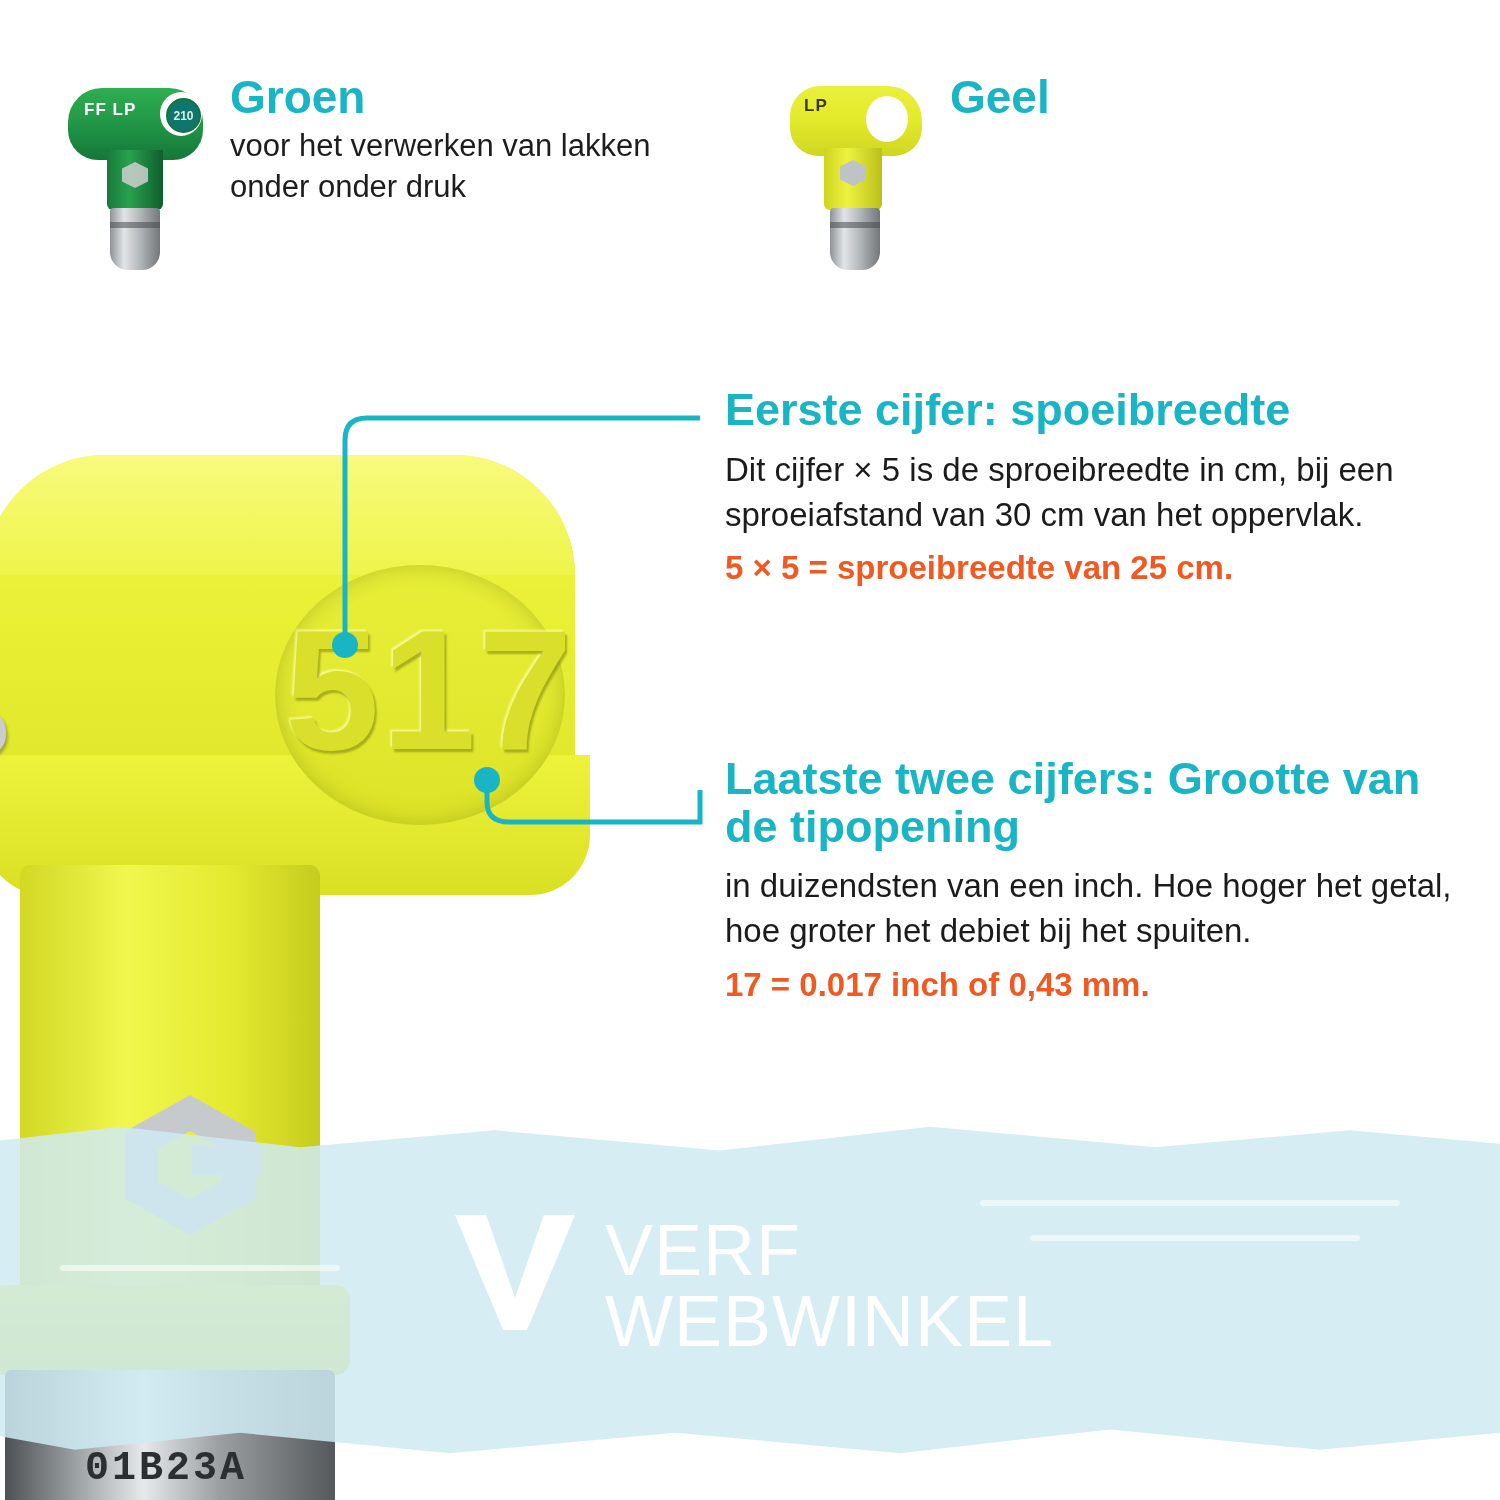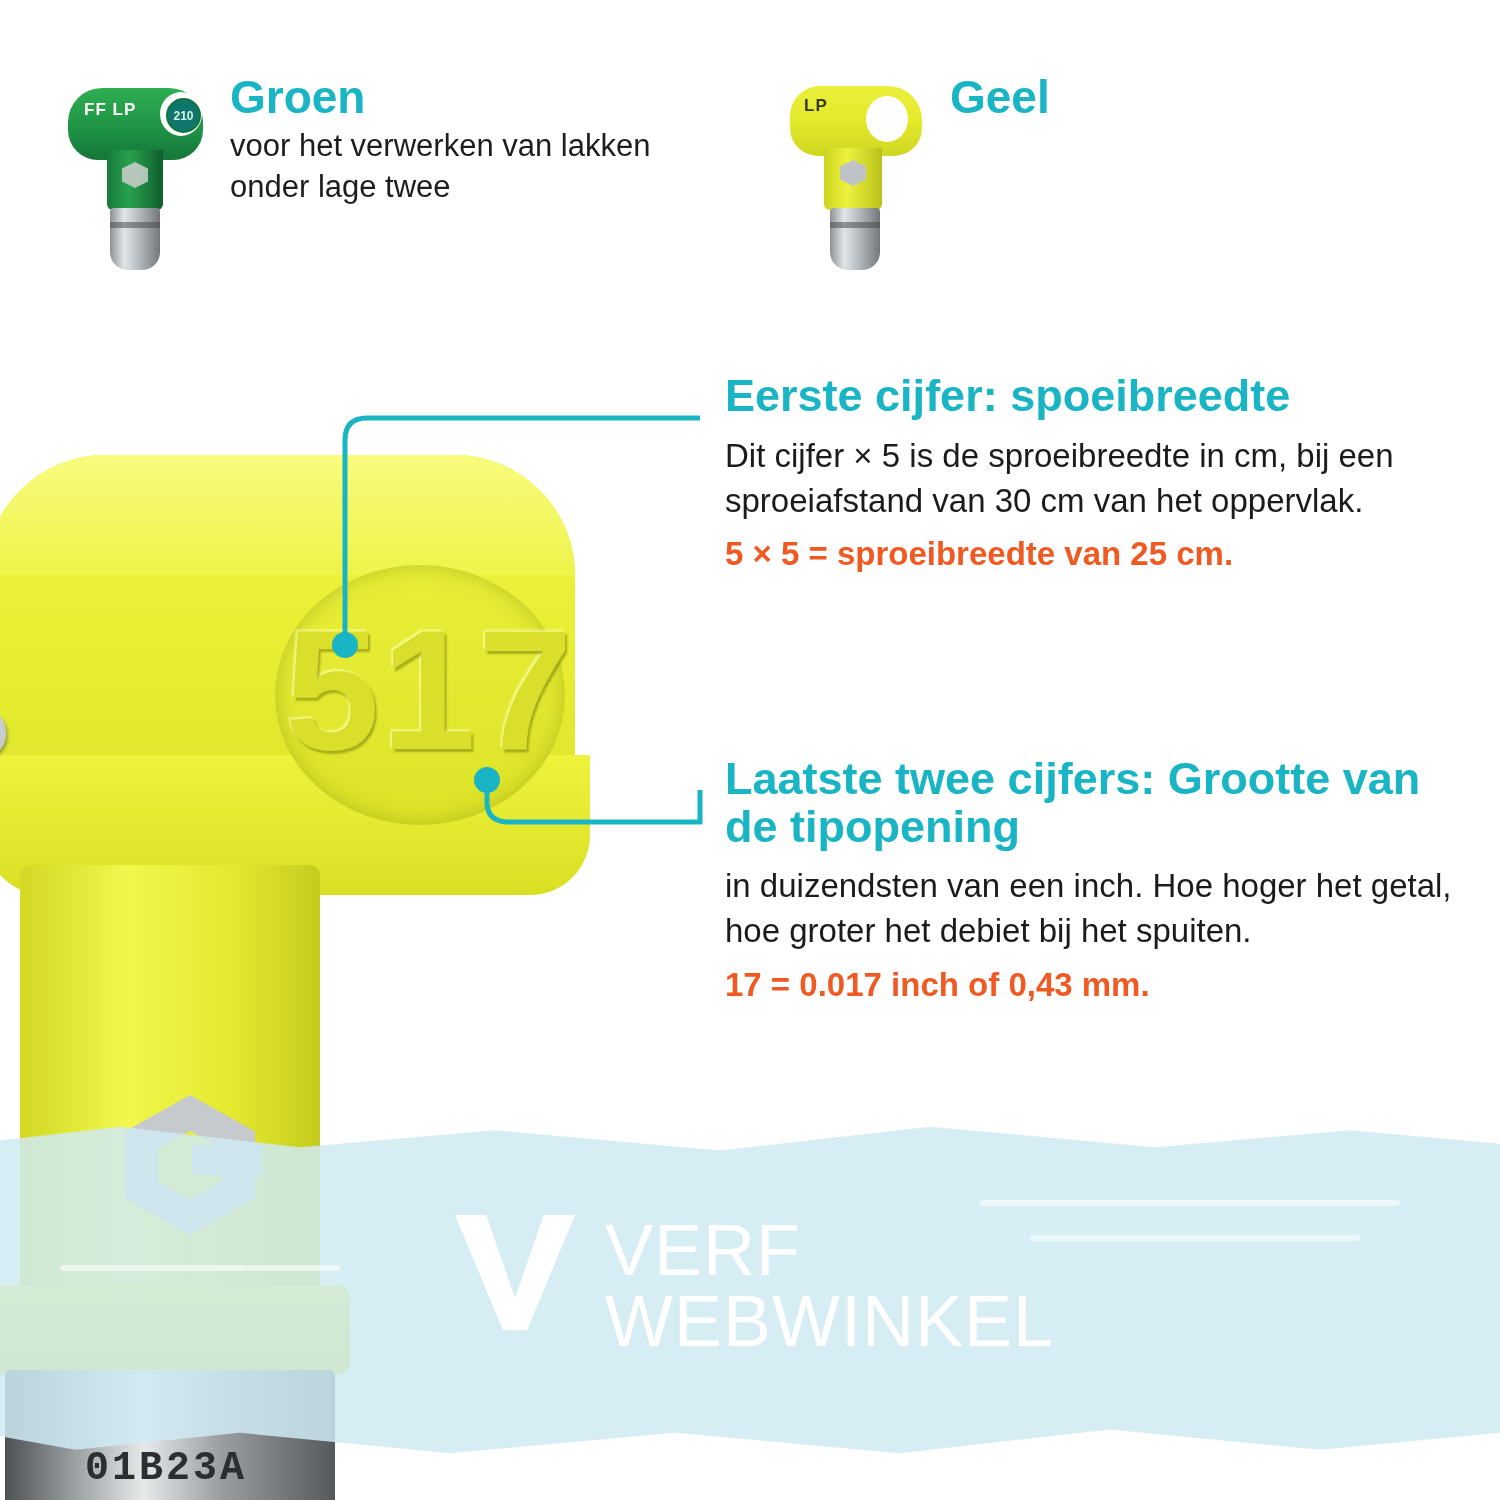--- a/index.html
+++ b/index.html
@@ -324,21 +324,21 @@
     width: 1500px; height: 1500px;
     pointer-events: none;
   }
 
   
   .callout {
     position: absolute;
     width: 760px;
     left: 725px;
   }
-  .callout.first { top: 372px; }
+  .callout.first { top: 386px; }
   .callout.second { top: 755px; }
 
   .callout-title {
     font-size: 45px;
     font-weight: bold;
     color: #19b5c4;
     line-height: 1.06;
     margin-bottom: 14px;
   }
   .callout-body {
@@ -403,21 +403,21 @@
       <div class="g-notch"></div>
       <div class="g-dot">210</div>
       <div class="g-label">FF LP</div>
       <div class="g-stem"></div>
       <div class="g-gmark"></div>
       <div class="metal"></div>
       <div class="metal-ring"></div>
     </div>
     <div class="legend-text">
       <div class="legend-title">Groen</div>
-      <div class="legend-desc">voor het verwerken van lakken onder lage twee</div>
+      <div class="legend-desc">voor het verwerken van lakken onder onder druk</div>
     </div>
   </div>
 
   <div class="legend-item yellow">
     <div class="tip-thumb">
       <div class="y-body"></div>
       <div class="y-hole"></div>
       <div class="y-label">LP</div>
       <div class="y-stem"></div>
       <div class="y-gmark"></div>

